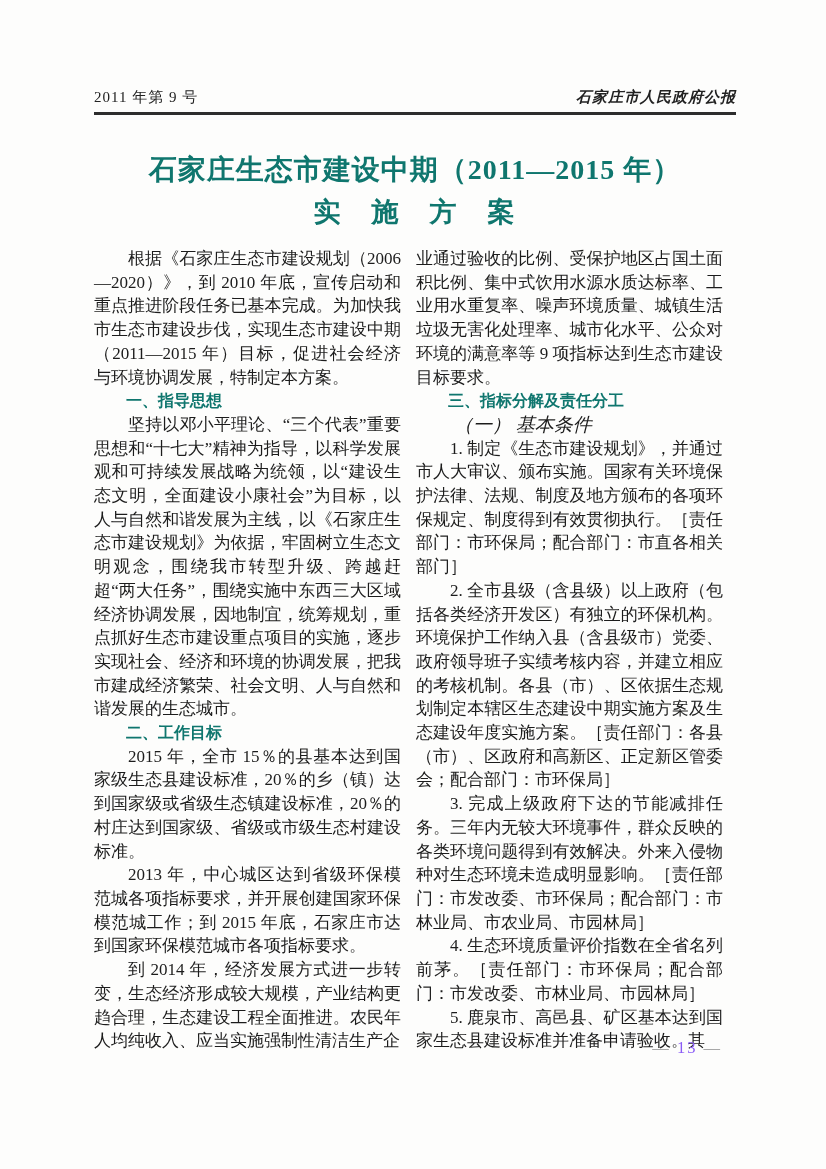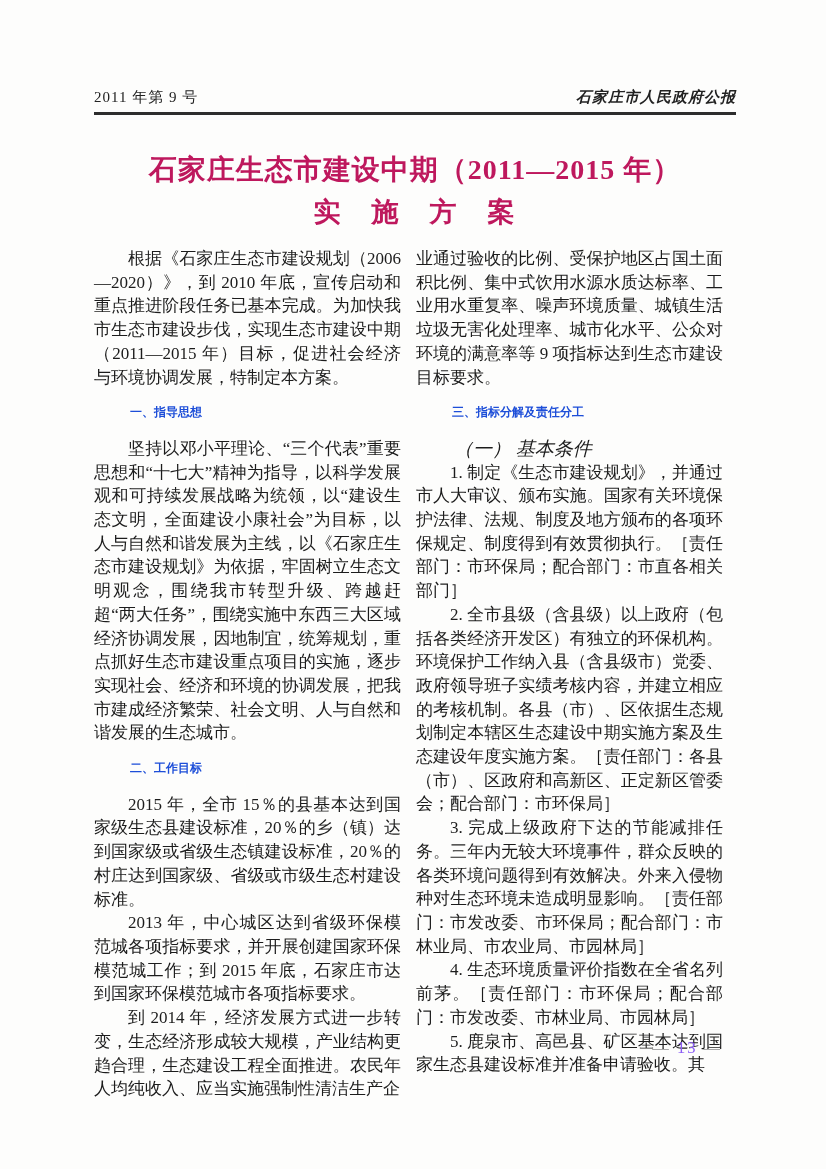--- a/index.html
+++ b/index.html
@@ -47,21 +47,21 @@
     height: 2.5px;
     background: #2d2d2d;
   }
   .title-block {
     position: absolute;
     left: 94px;
     top: 153px;
     width: 642px;
     text-align: center;
     font-weight: 700;
-    color: #be185d;
+    color: #0f766e;
   }
   .title-line1 {
     font-size: 28px;
     letter-spacing: 1px;
     line-height: 34px;
   }
   .title-line2 {
     font-size: 27px;
     letter-spacing: 2px;
     line-height: 32px;
@@ -83,27 +83,27 @@
     color: #1c1c1c;
   }
   .col p {
     margin: 0;
     text-indent: 2em;
   }
   .col p.no-indent {
     text-indent: 0;
   }
   .section-heading {
-    margin: 12px;
+    margin: 0;
     font-family: "Liberation Sans", sans-serif;
     font-weight: 700;
-    font-size: 12px;
+    font-size: 16px;
     line-height: 23.7px;
     text-indent: 2em;
-    color: #1d4ed8;
+    color: #0f766e;
   }
   .sub-heading {
     margin: 0;
     font-style: italic;
     font-size: 19px;
     line-height: 23.7px;
     text-indent: 2em;
   }
   .page-number {
     position: absolute;

